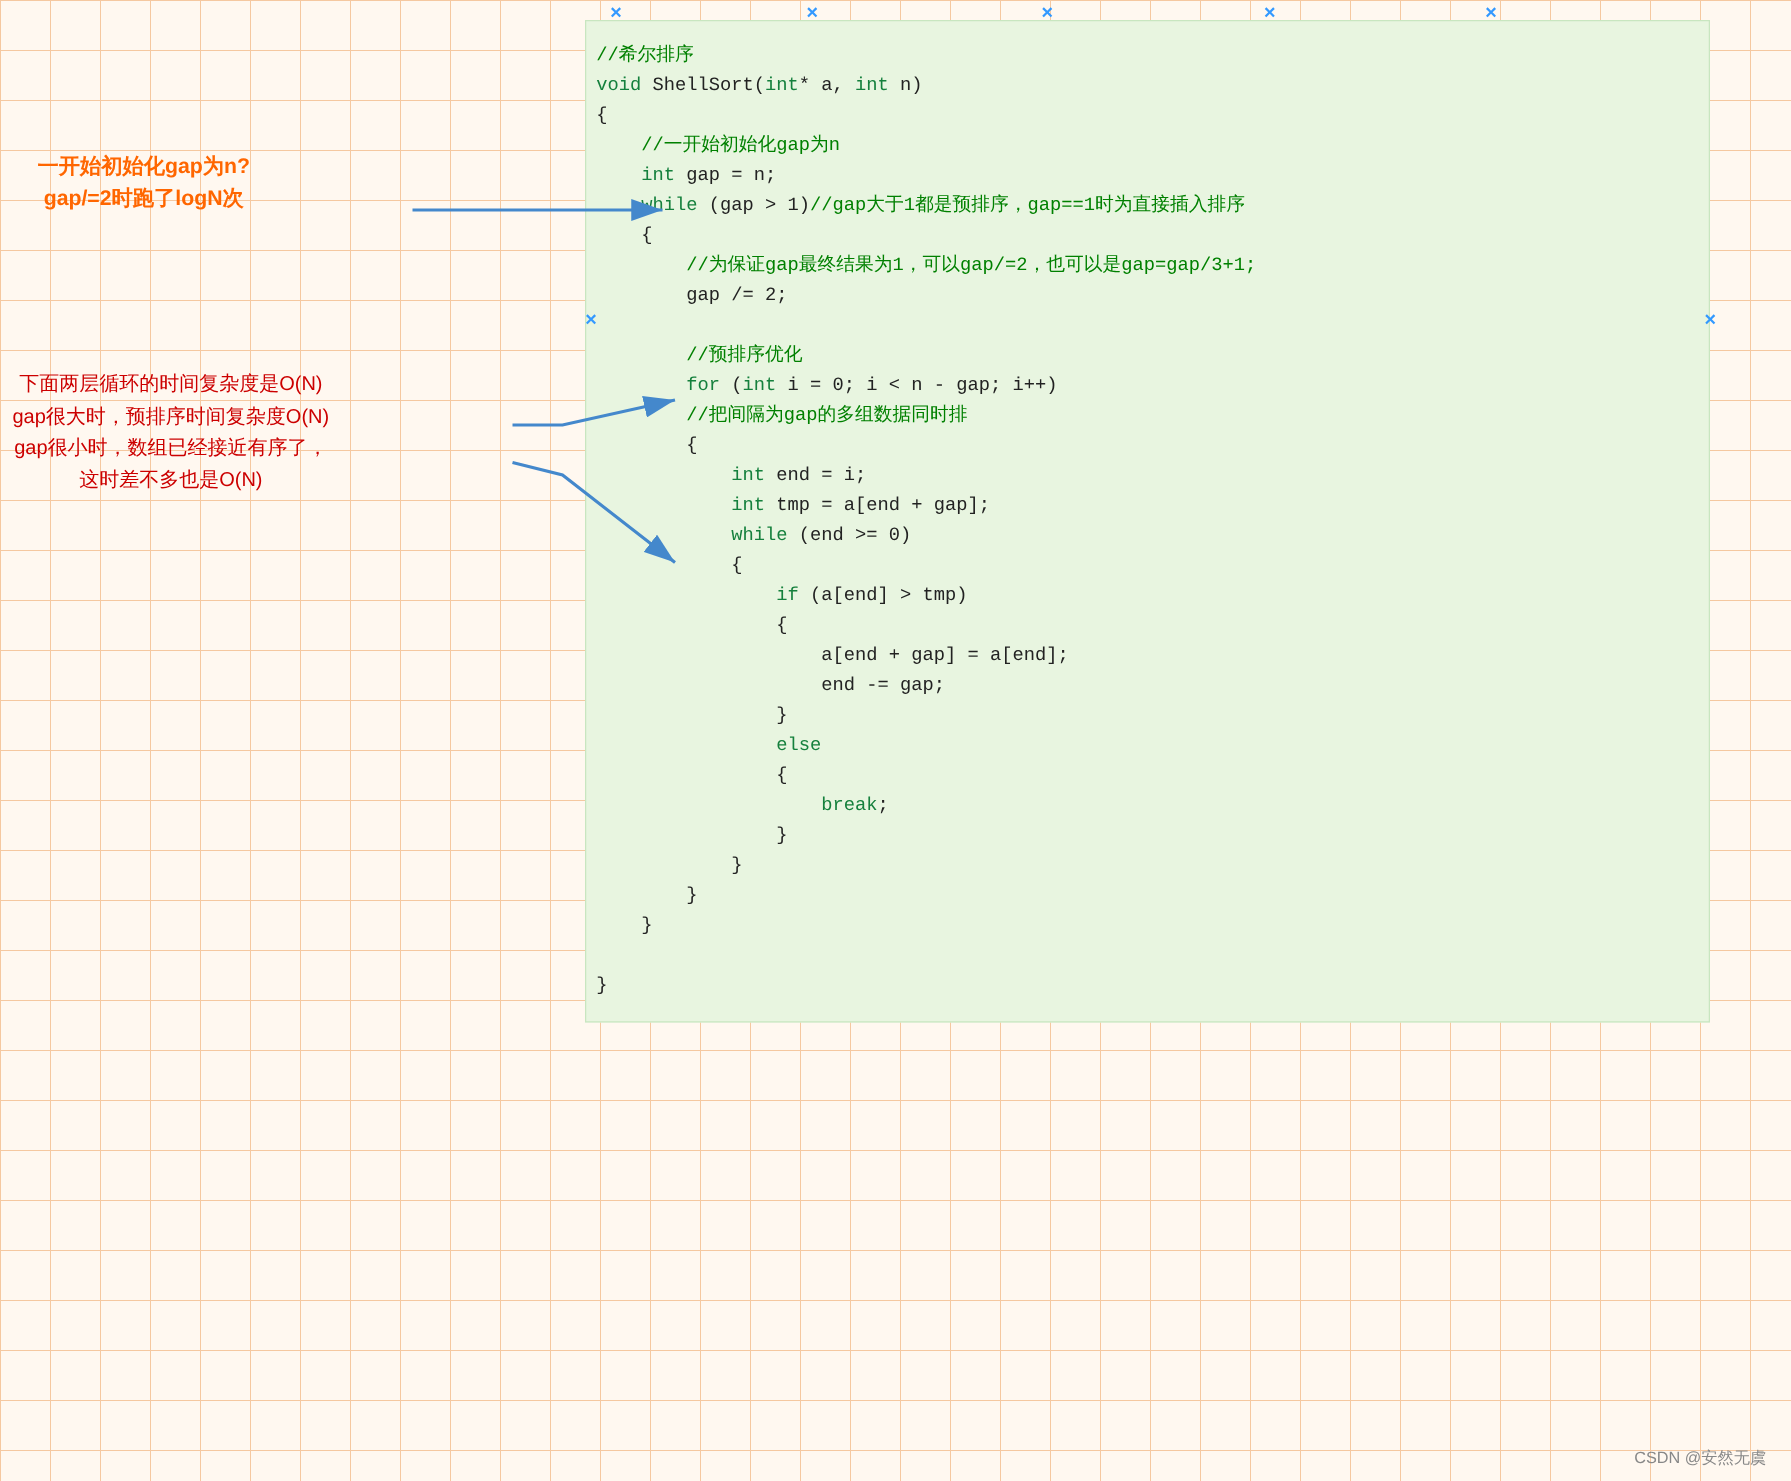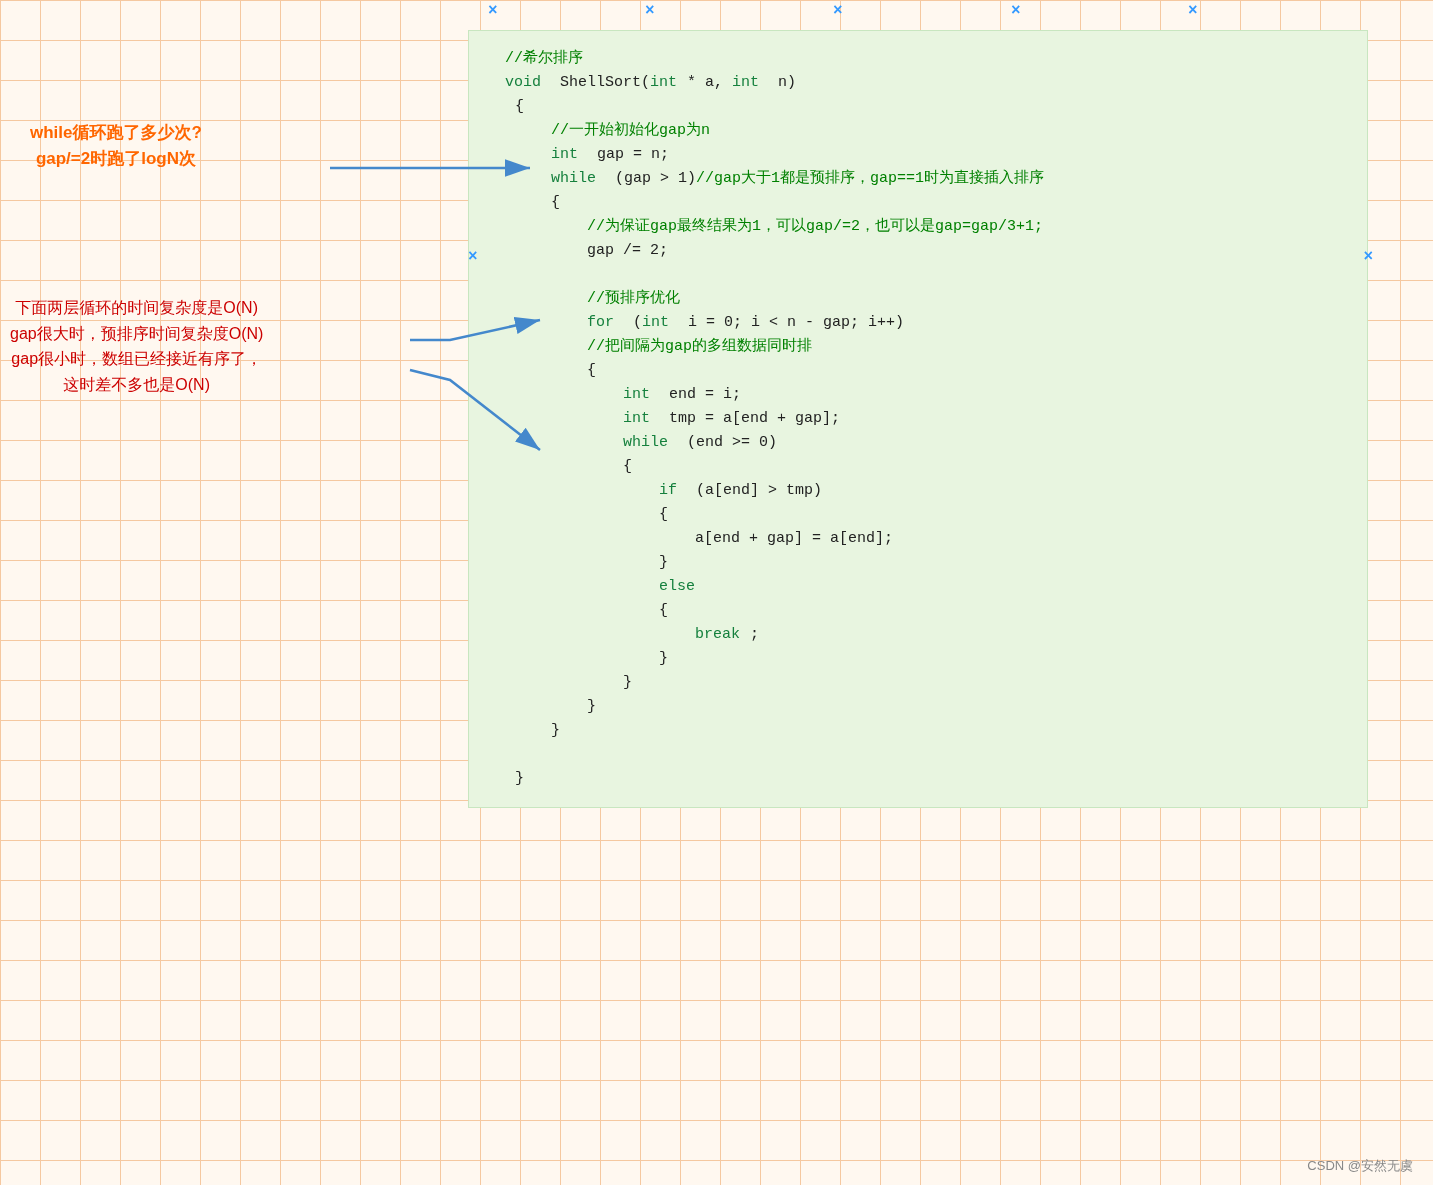--- a/index.html
+++ b/index.html
@@ -20,42 +20,42 @@
       background-image:
         linear-gradient(to right, #f5c8a0 1px, transparent 1px),
         linear-gradient(to bottom, #f5c8a0 1px, transparent 1px);
       background-size: 40px 40px;
       z-index: 0;
     }
 
     
     .code-container {
       position: absolute;
-      top: 30px;
+      top: 16px;
       left: 468px;
       width: 900px;
       background-color: #e8f5e0;
       border: 1px solid #c8e6c0;
-      padding: 16px 36px;
+      padding: 16px 8px;
       z-index: 2;
       font-size: 15px;
       line-height: 1.55;
     }
 
     .code-line {
       white-space: pre;
       font-family: 'Consolas', 'Courier New', monospace;
       font-size: 15px;
       line-height: 1.6;
     }
 
     
     .kw { color: #15803d; font-weight: normal; }
     .cm { color: #008000; } 
-    .plain { color: #222; margin-left: 10px; }
+    .plain { color: #222; }
 
     
     .annotations {
       position: absolute;
       top: 0; left: 0;
       width: 468px;
       height: 100%;
       z-index: 2;
     }
 
@@ -151,21 +151,21 @@
   <span class="x-mark" style="left:833px">×</span>
   <span class="x-mark" style="left:1011px">×</span>
   <span class="x-mark" style="left:1188px">×</span>
 </div>
 
 <span class="x-side-left">×</span>
 <span class="x-side-right">×</span>
 
 <div class="annotations">
   <div class="annotation-while">
-    <div>while循环跑了多少次?</div>
+    <div>一开始初始化gap为n?</div>
     <div>gap/=2时跑了logN次</div>
   </div>
 
   <div class="annotation-bottom">
     <div>下面两层循环的时间复杂度是O(N)</div>
     <div>gap很大时，预排序时间复杂度O(N)</div>
     <div>gap很小时，数组已经接近有序了，</div>
     <div>这时差不多也是O(N)</div>
   </div>
 </div>
@@ -208,20 +208,21 @@
   <div class="code-line"><span class="plain">            </span><span class="kw">while</span><span class="plain"> (end &gt;= 0)</span></div>
 
   <div class="code-line"><span class="plain">            {</span></div>
 
   <div class="code-line"><span class="plain">                </span><span class="kw">if</span><span class="plain"> (a[end] &gt; tmp)</span></div>
 
   <div class="code-line"><span class="plain">                {</span></div>
 
   <div class="code-line"><span class="plain">                    a[end + gap] = a[end];</span></div>
 
+  <div class="code-line"><span class="plain">                    end -= gap;</span></div>
 
   <div class="code-line"><span class="plain">                }</span></div>
 
   <div class="code-line"><span class="plain">                </span><span class="kw">else</span></div>
 
   <div class="code-line"><span class="plain">                {</span></div>
 
   <div class="code-line"><span class="plain">                    </span><span class="kw">break</span><span class="plain">;</span></div>
 
   <div class="code-line"><span class="plain">                }</span></div>

